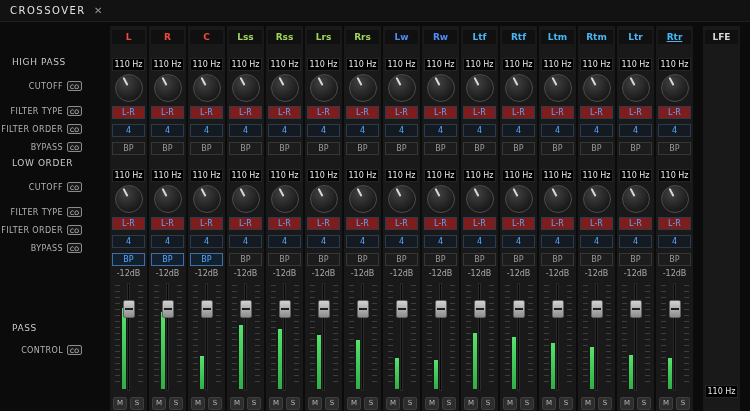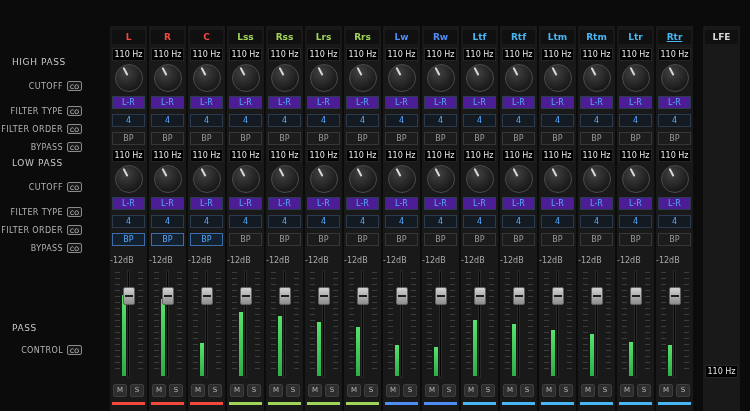--- a/index.html
+++ b/index.html
@@ -50,36 +50,36 @@
   }
   .strip.lfe { margin-left:8px; margin-right:0;gap:36px; }
   .name {
     width:33px; height:14px; background:#101010;
     font-size:9px; font-weight:bold; line-height:14px; text-align:center;
   }
   .box {
     width:33px; height:13px; line-height:11px; text-align:center;
     font-size:8px; cursor:pointer;
   }
-  .freq { margin-top:4px; background:#000; color:#e8e8e8; border:1px solid #242424; }
+  .freq { margin-top:14px; background:#000; color:#e8e8e8; border:1px solid #242424; }
   .knob {
     width:28px; height:28px; margin-top:3px; border-radius:50%;
     background: radial-gradient(circle at 38% 30%, #424242, #1a1a1a 70%);
     border:1px solid #4b4b4b; position:relative; cursor:pointer;
   }
   .knob::after {
     content:""; position:absolute; left:50%; top:1px; width:2px; height:9px;
     background:#d8d8d8; border-radius:1px;
     transform-origin:50% 12px; transform: translateX(-50%) rotate(-28deg);
   }
-  .type  { margin-top:4px; background:#4c1d95; border:1px solid #2c3a4e; color:#57a8ff; }
+  .type  { margin-top:4px; background:#7f1d1d; border:1px solid #2c3a4e; color:#57a8ff; }
   .order { margin-top:5px; background:#141a22; border:1px solid #2c3a4e; color:#57a8ff; }
   .bp    { margin-top:5px; background:#1c1c1c; border:1px solid #363636; color:#9a9a9a; }
   .bp.active { color:#57a8ff; border-color:#3d6ea8; background:#13202e; }
-  .gain  { margin-top:10px; height:10px; line-height:10px; font-size:8px; color:#a8a8a8; text-align:left; width:100%; }
+  .gain  { margin-top:3px; height:10px; line-height:10px; font-size:8px; color:#a8a8a8; text-align:center; width:100%; }
   
   .fader { position:relative; width:30px; height:112px; margin-top:2px; cursor:pointer; }
   .ticks {
     position:absolute; top:4px; bottom:6px; width:5px;
     background: repeating-linear-gradient(to bottom, #3d3d3d 0, #3d3d3d 1px, transparent 1px, transparent 6px);
   }
   .t-l { left:1px; } .t-r { right:1px; }
   .track {
     position:absolute; left:50%; top:2px; bottom:2px; width:3px; margin-left:-1.5px;
     background:#060606; border:1px solid #2a2a2a;
@@ -102,20 +102,24 @@
     color:#b8b8b8; font-size:7px; line-height:11px; text-align:center;
     border-radius:2px; cursor:pointer;
   }
   .bar { width:33px; height:3px; margin-top:5px; background:#3f3f3f; }
 </style>
 </head>
 <body>
 
 <div class="app">
 
+  <div class="titlebar">
+    <span class="title">CROSSOVER</span>
+    <span class="close">✕</span>
+  </div>
 
   <div class="sidebar">
     <div class="sb-header" style="top:26px">HIGH PASS</div>
 
     <div class="sb-row" style="top:50px">
       <span class="sb-label">CUTOFF</span>
       <span class="sb-badge">CO</span>
     </div>
     <div class="sb-row" style="top:75px">
       <span class="sb-label">FILTER TYPE</span>
@@ -123,21 +127,21 @@
     </div>
     <div class="sb-row" style="top:93px">
       <span class="sb-label">FILTER ORDER</span>
       <span class="sb-badge">CO</span>
     </div>
     <div class="sb-row" style="top:111px">
       <span class="sb-label">BYPASS</span>
       <span class="sb-badge">CO</span>
     </div>
 
-    <div class="sb-header" style="top:127px">LOW PASS</div>
+    <div class="sb-header" style="top:127px">LOW ORDER</div>
 
     <div class="sb-row" style="top:151px">
       <span class="sb-label">CUTOFF</span>
       <span class="sb-badge">CO</span>
     </div>
     <div class="sb-row" style="top:176px">
       <span class="sb-label">FILTER TYPE</span>
       <span class="sb-badge">CO</span>
     </div>
     <div class="sb-row" style="top:194px">

